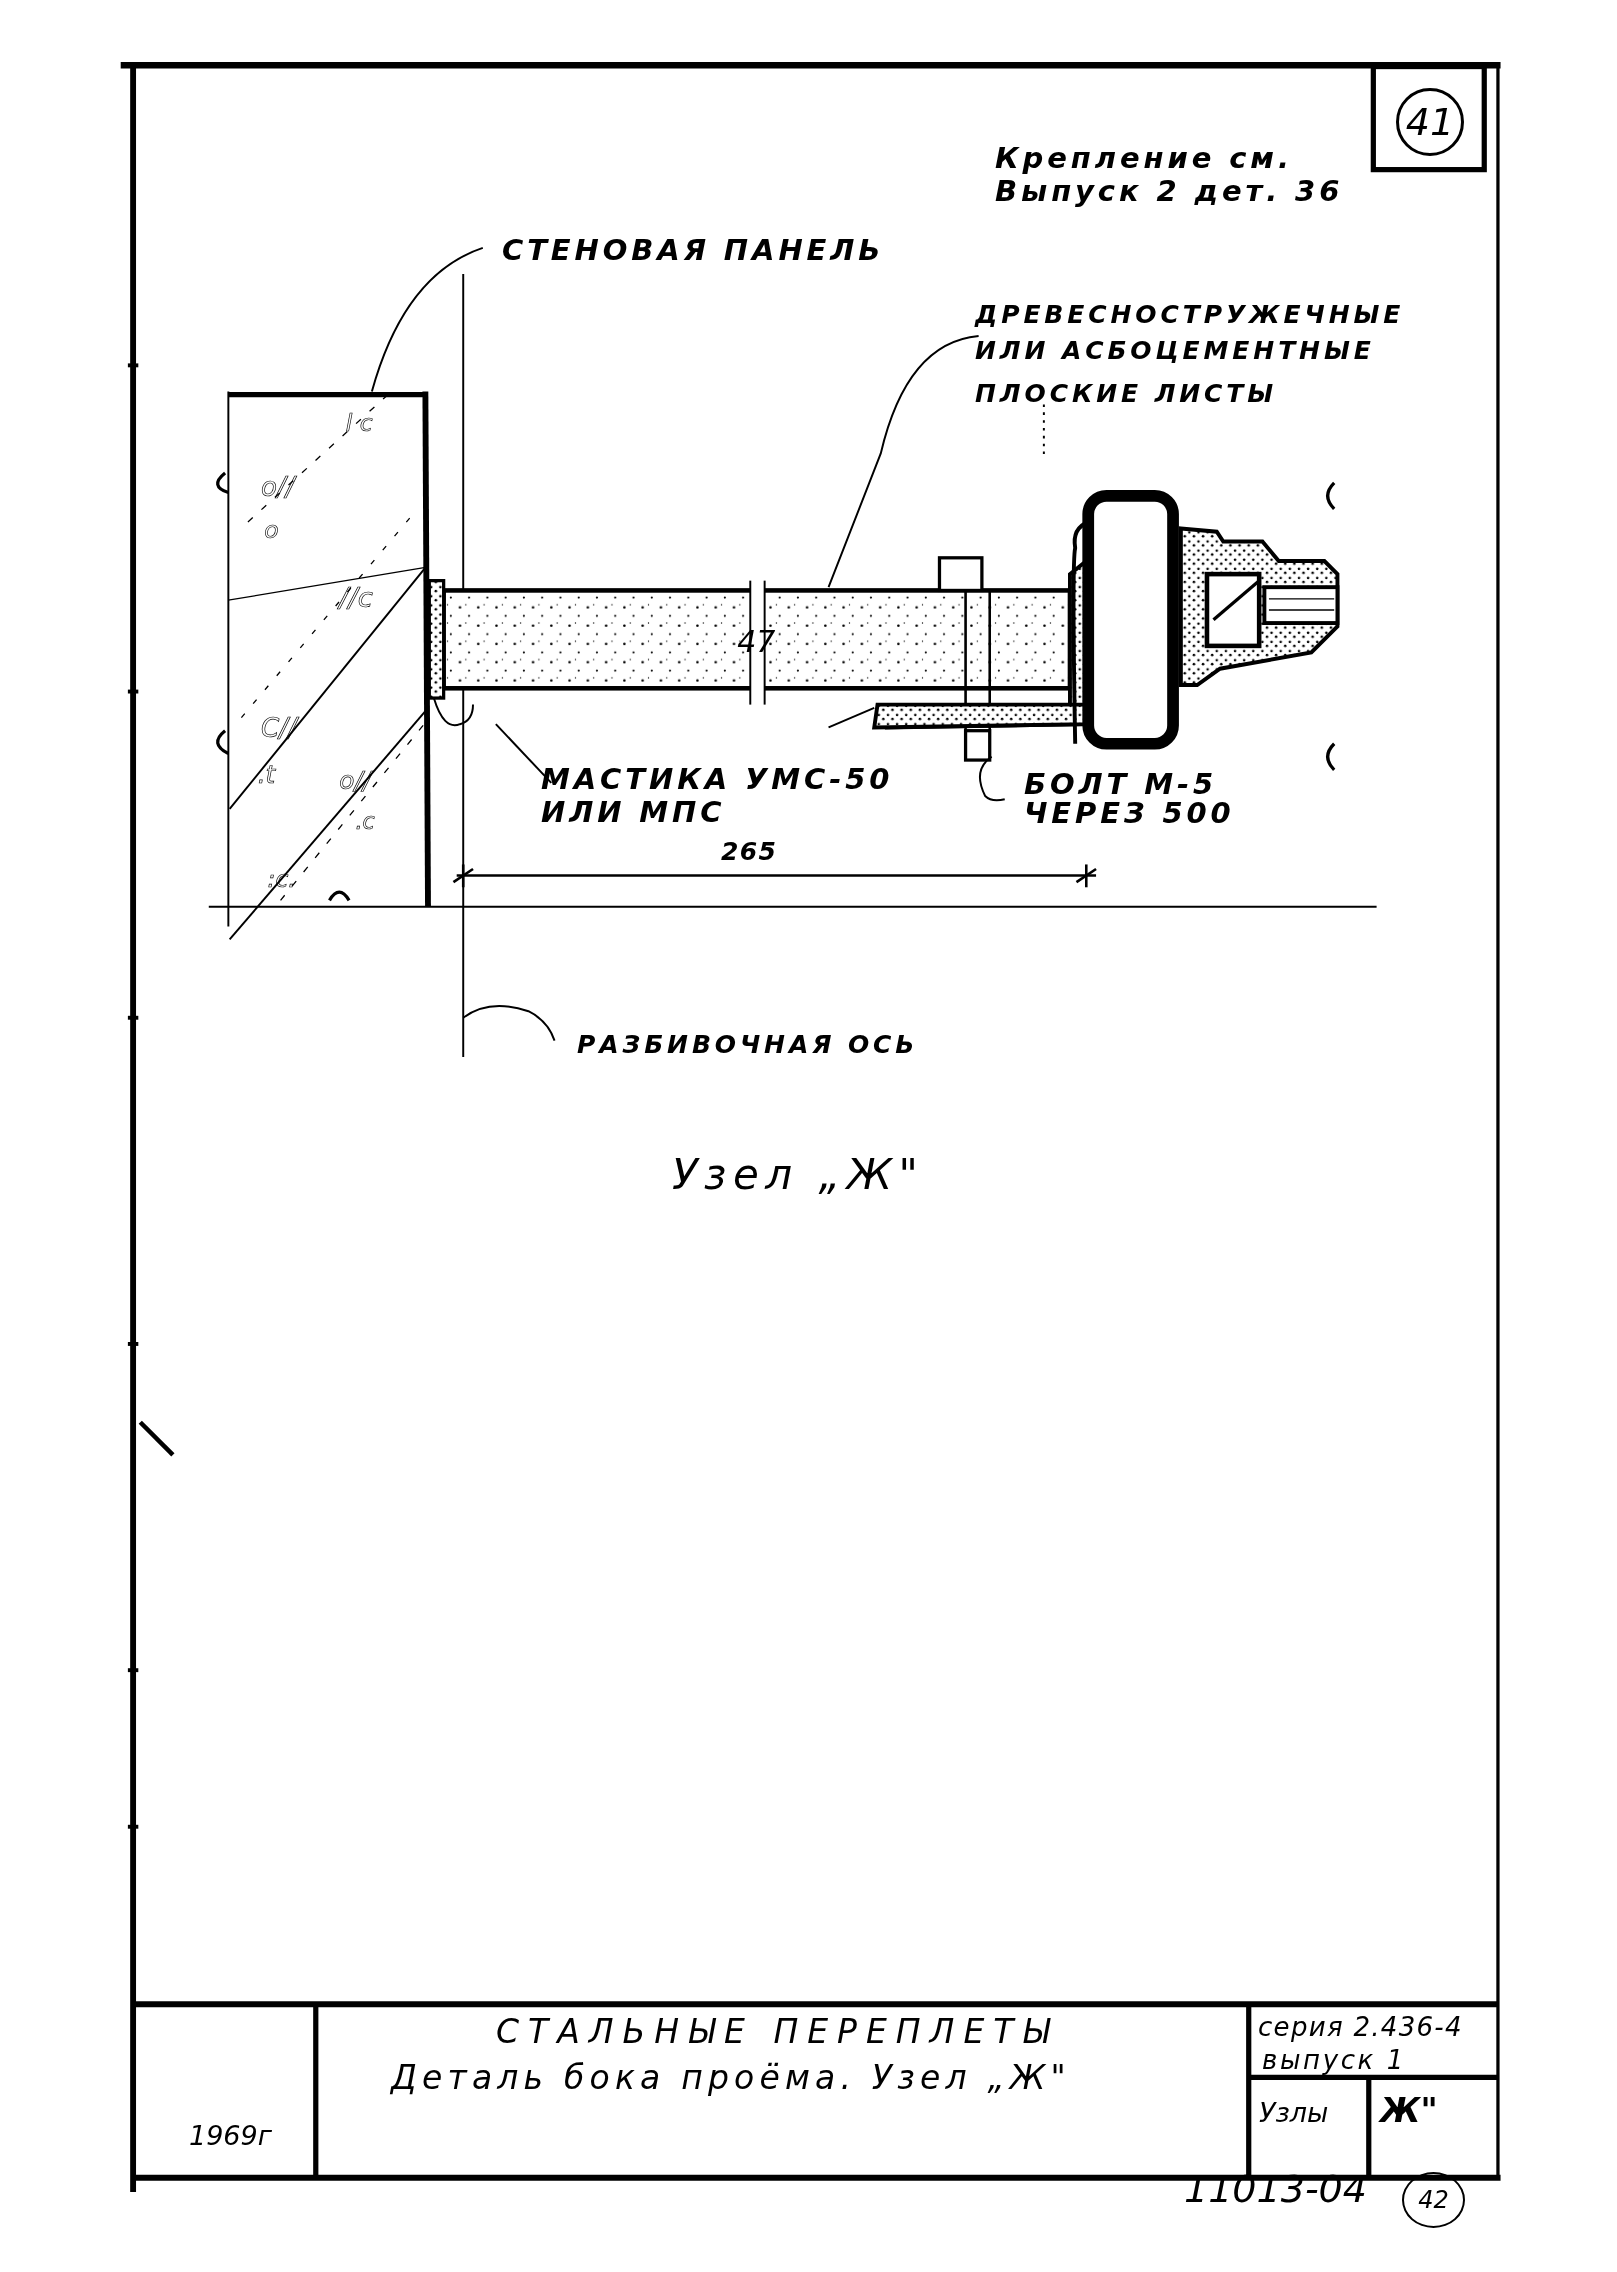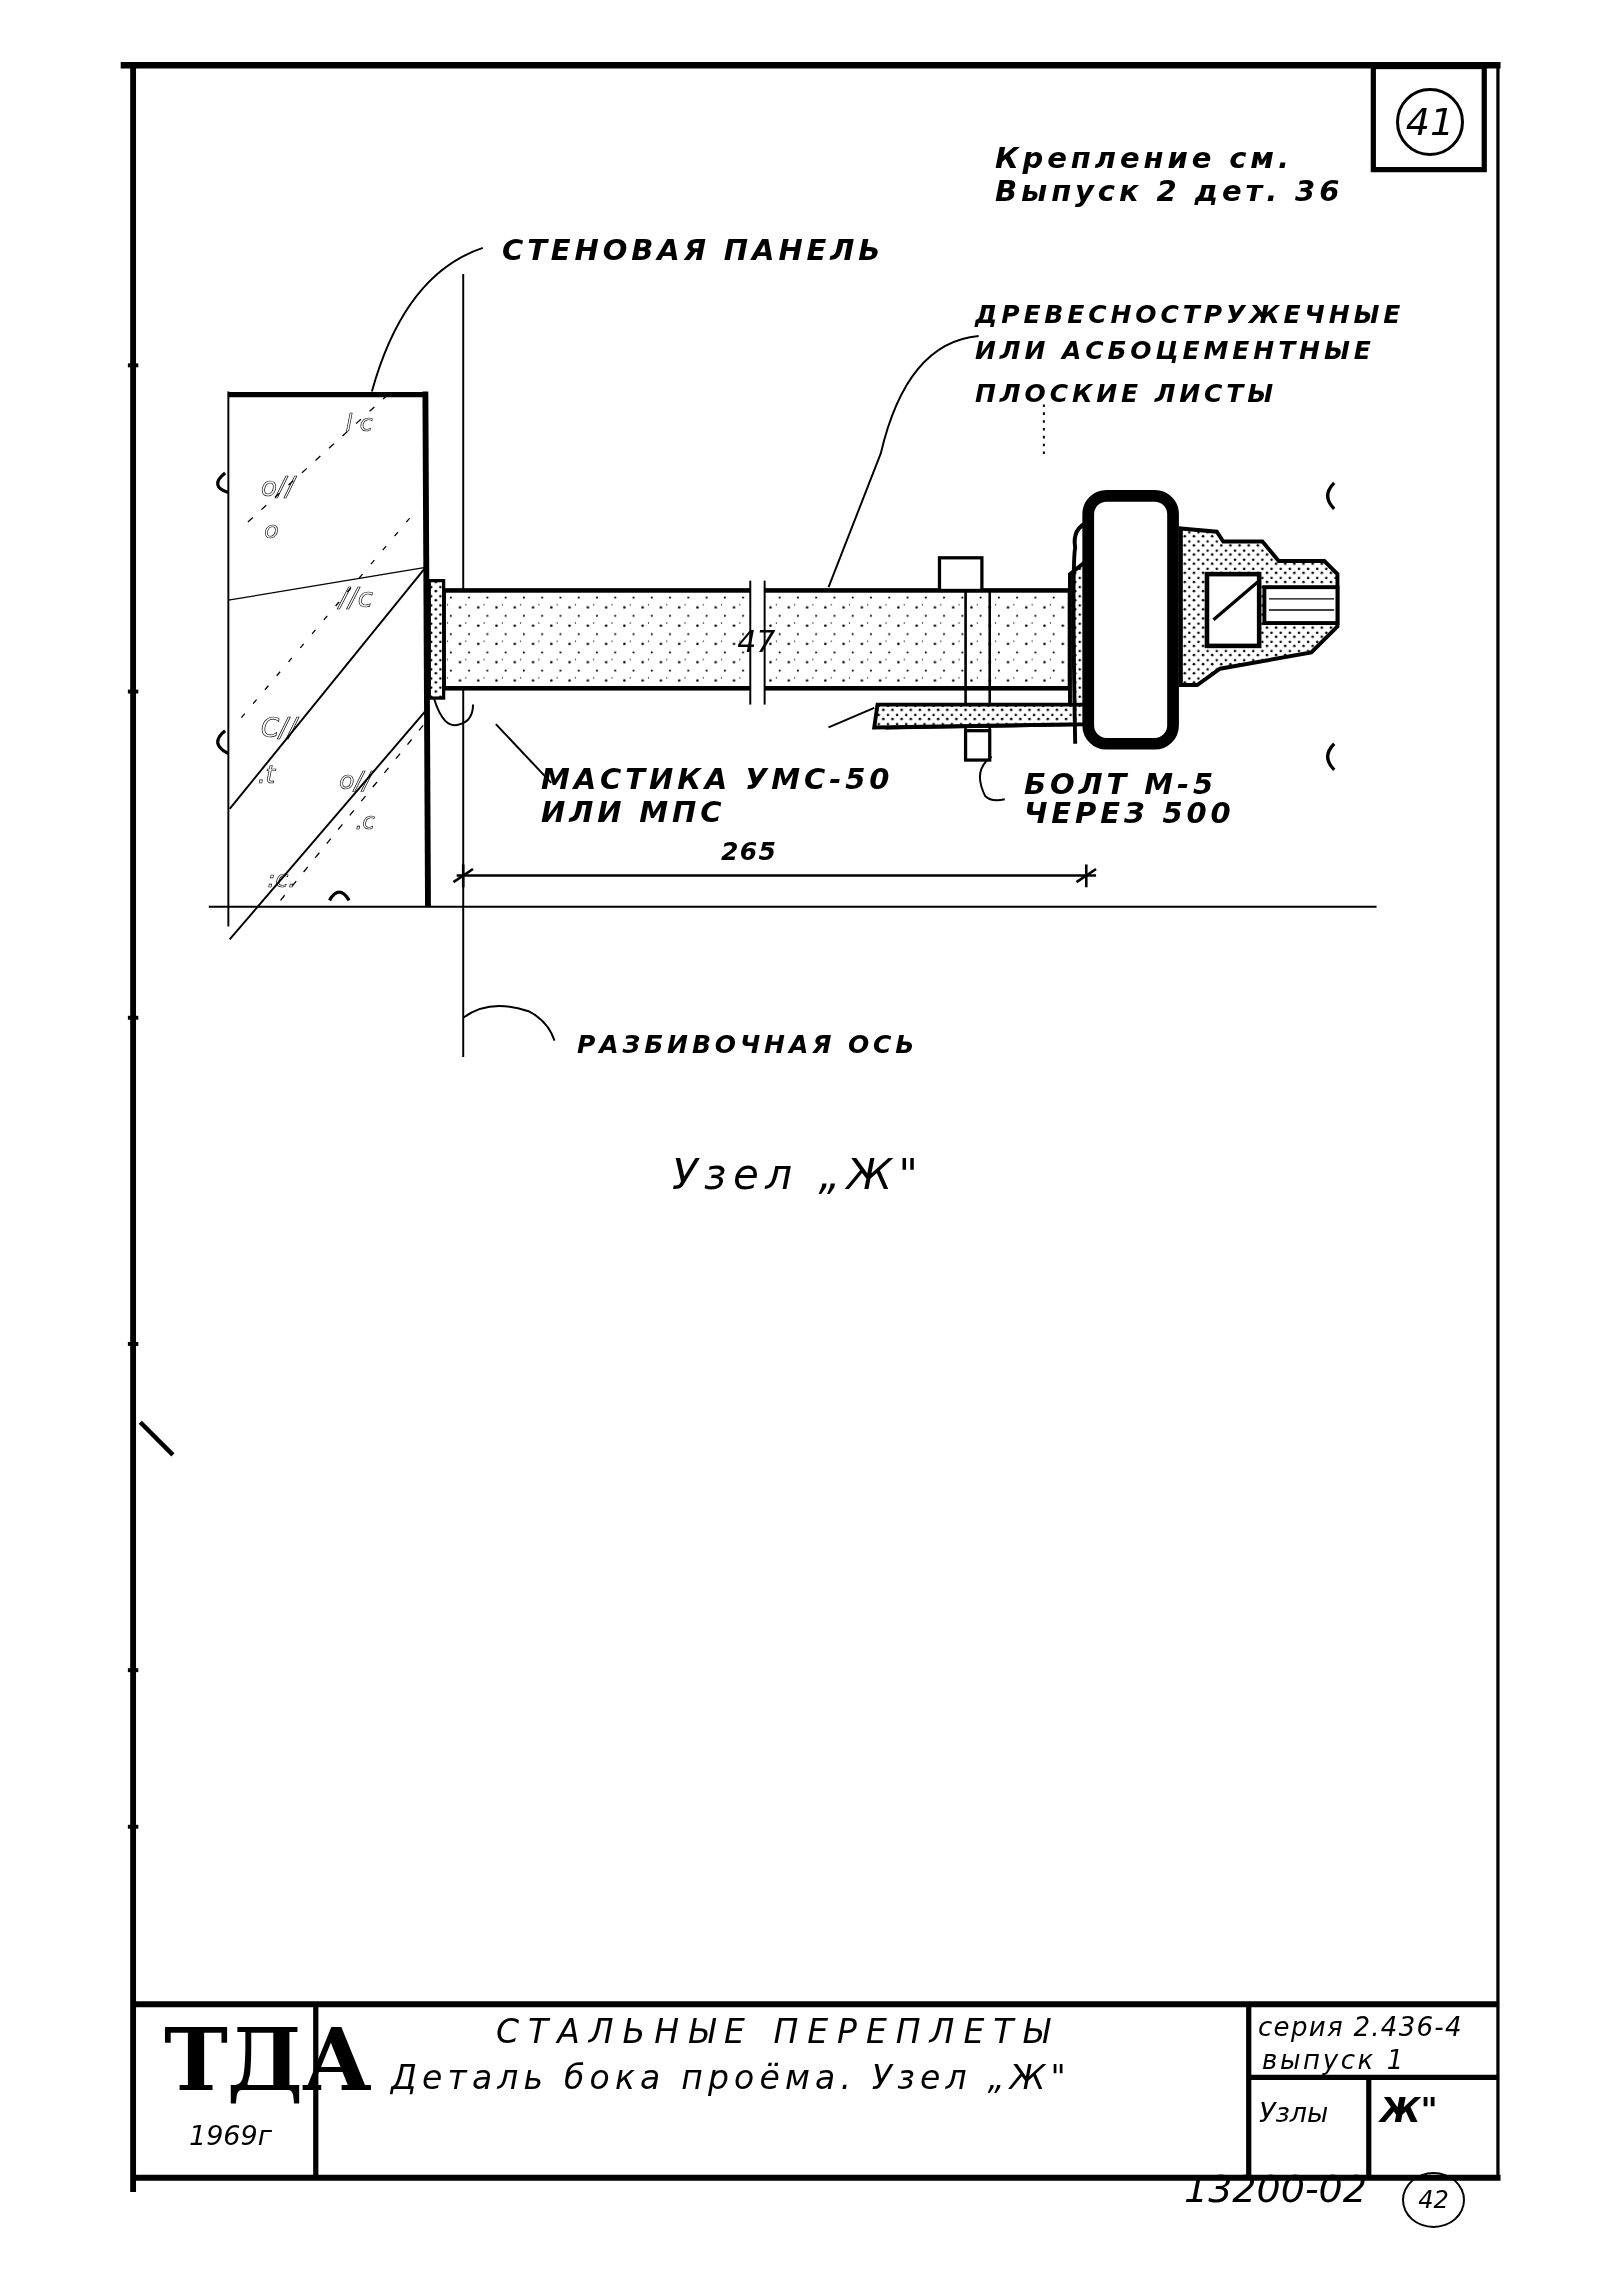--- a/index.html
+++ b/index.html
@@ -188,30 +188,29 @@
     <div>БОЛТ М-5</div>
     <div>ЧЕРЕЗ 500</div>
   </div>
 
   <div class="lbl lbl-sm" style="left:721px;top:838px;letter-spacing:1.3px;">265</div>
 
   <div class="lbl lbl-sm" style="left:577px;top:1031px;">РАЗБИВОЧНАЯ ОСЬ</div>
 
   <div class="lbl lbl-lg" style="left:672px;top:1151px;">Узел „Ж"</div>
 
-  <div class="tda" style="left:164px;top:2009px;">ТДА</div>
   <div class="year" style="left:189px;top:2120px;">1969г</div>
 
   <div class="tb-text" style="left:496px;top:2012px;font-size:33px;letter-spacing:9px;">СТАЛЬНЫЕ ПЕРЕПЛЕТЫ</div>
   <div class="tb-text" style="left:391px;top:2058px;font-size:33px;letter-spacing:5.2px;">Деталь бока проёма. Узел „Ж"</div>
 
   <div class="tb-text" style="left:1258px;top:2012px;font-size:26px;letter-spacing:1.3px;">серия 2.436-4</div>
   <div class="tb-text" style="left:1262px;top:2045px;font-size:26px;letter-spacing:2.6px;">выпуск 1</div>
   <div class="tb-text" style="left:1259px;top:2097px;font-size:27px;">Узлы</div>
   <div class="tb-text" style="left:1380px;top:2091px;font-size:33px;font-weight:bold;">Ж"</div>
 
-  <div class="stamp" style="left:1184px;top:2167px;">13200-02</div>
+  <div class="stamp" style="left:1184px;top:2167px;">11013-04</div>
   <div class="circ" style="left:1402px;top:2172px;width:59px;height:52px;font-size:24px;border-width:2.6px;">
     <span>42</span>
   </div>
 
 </div>
 
 
 </body></html>

